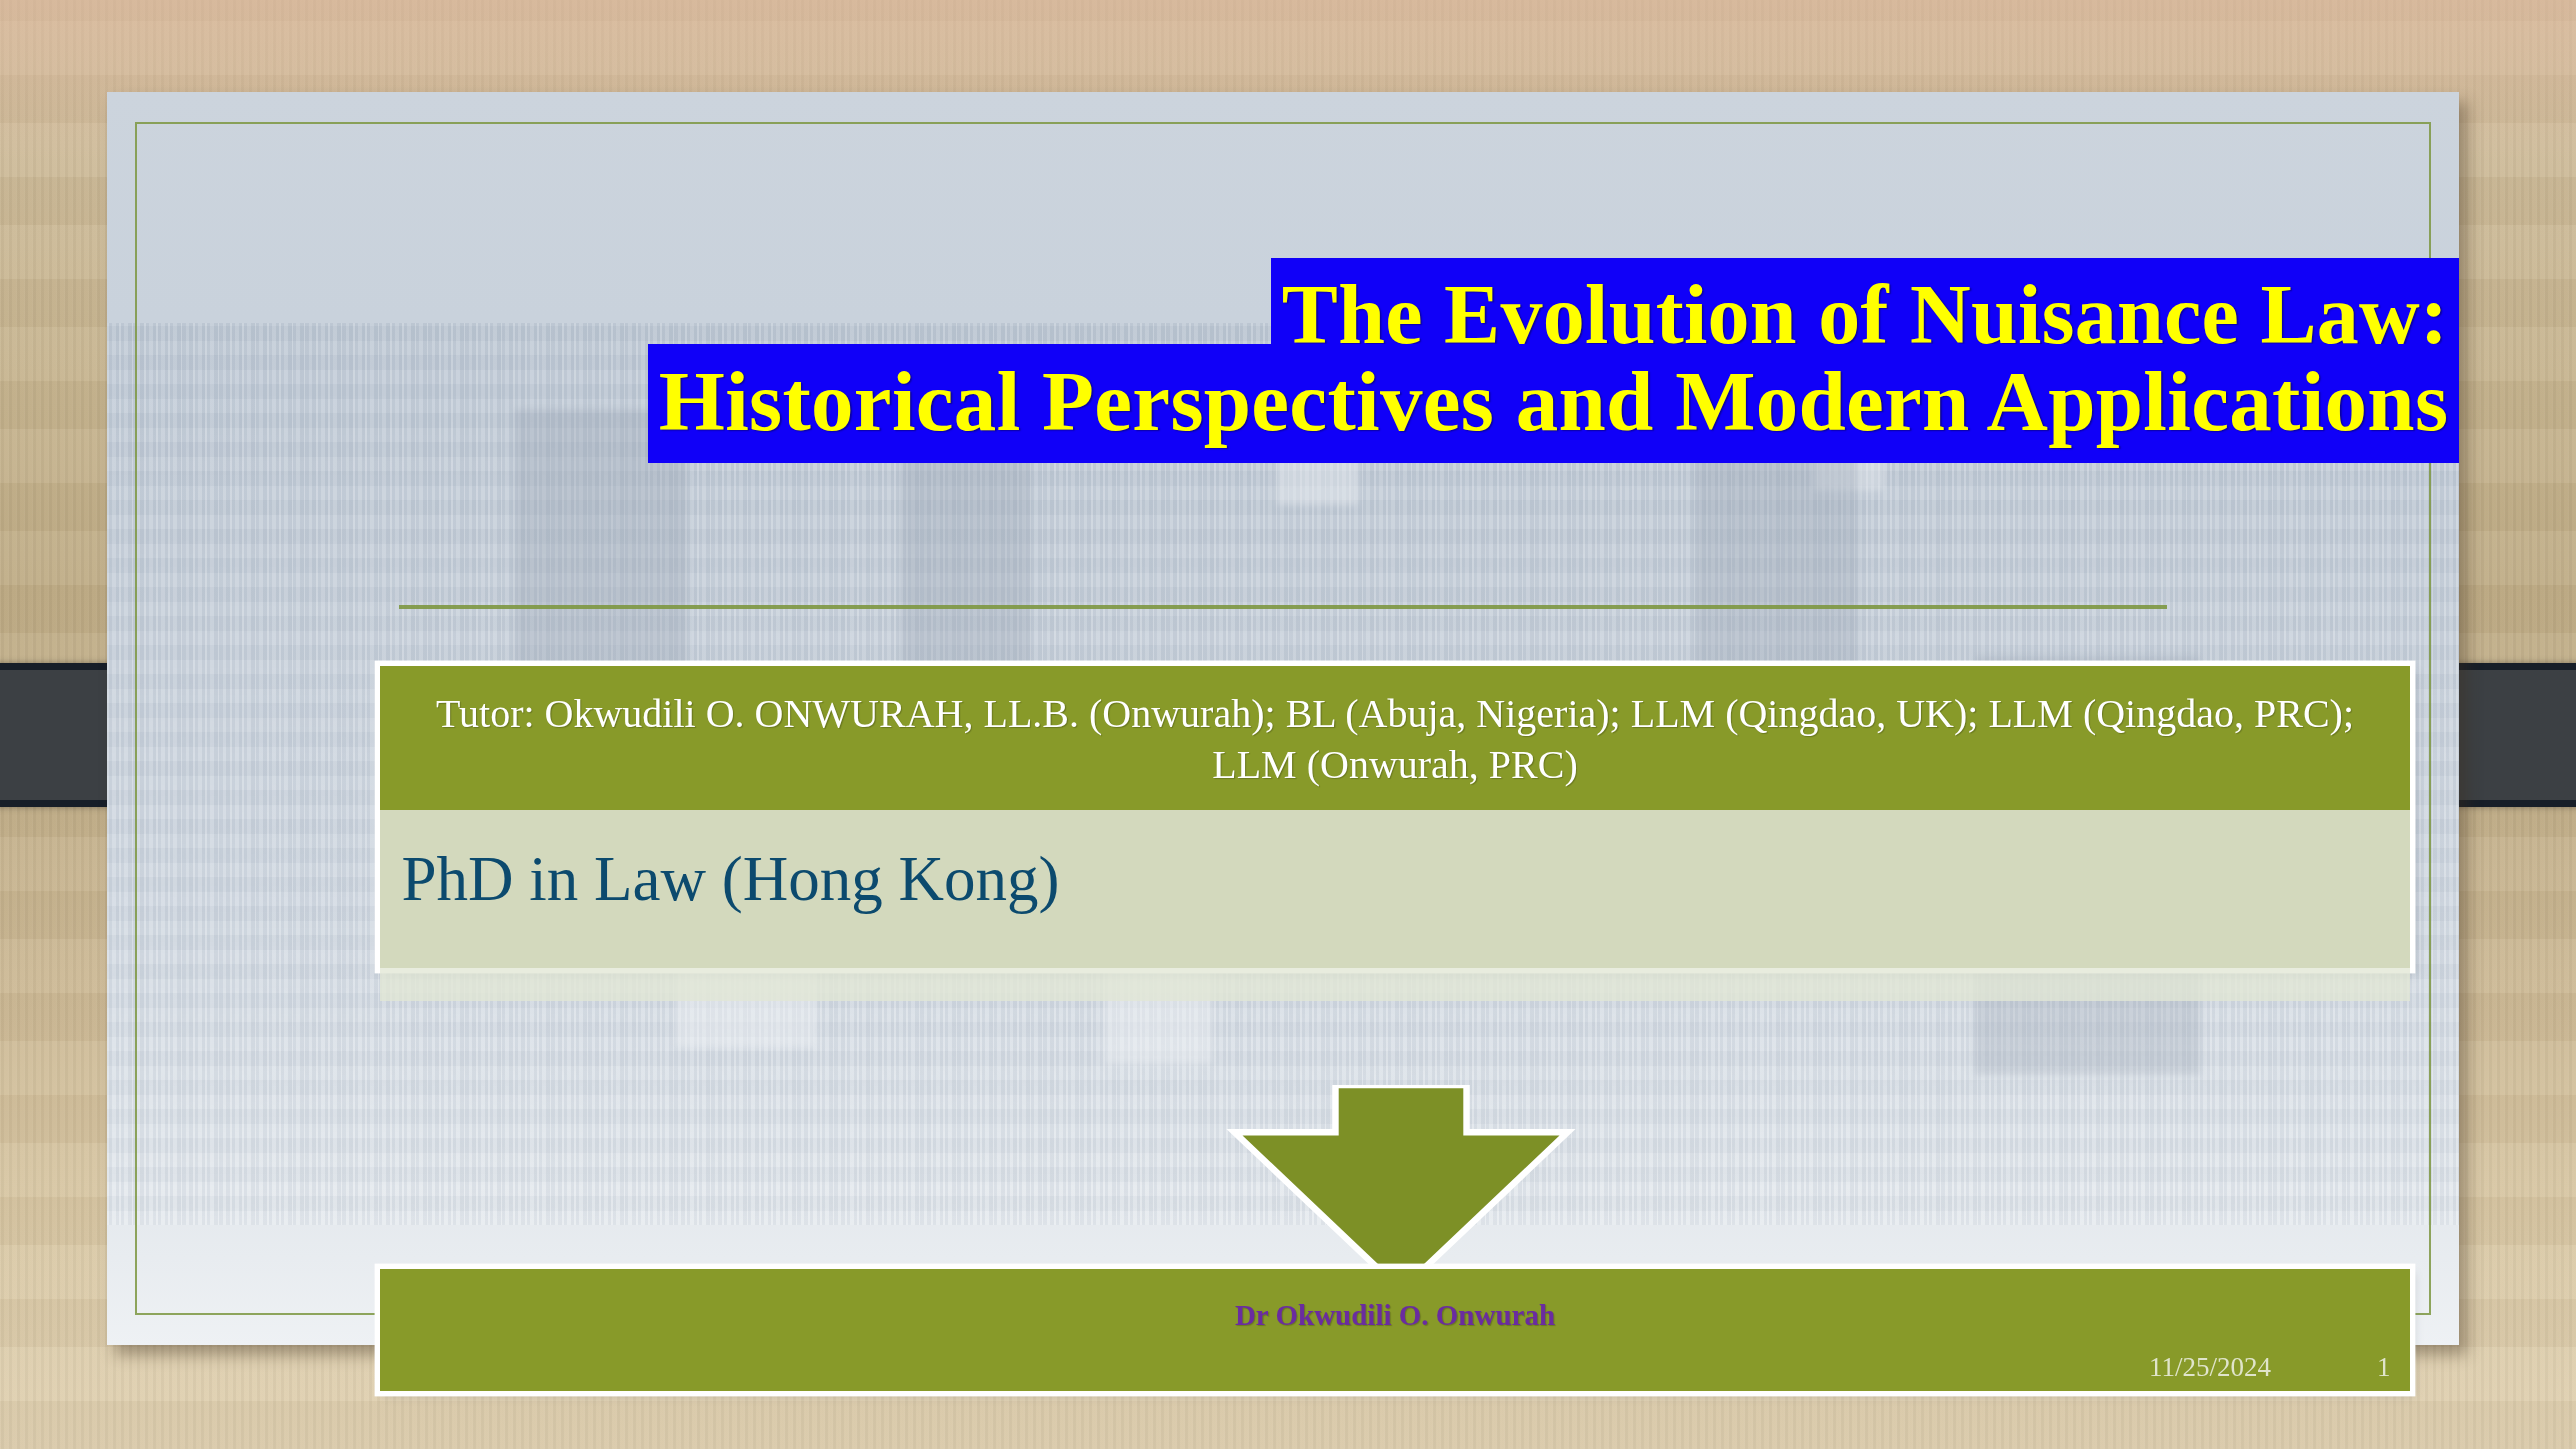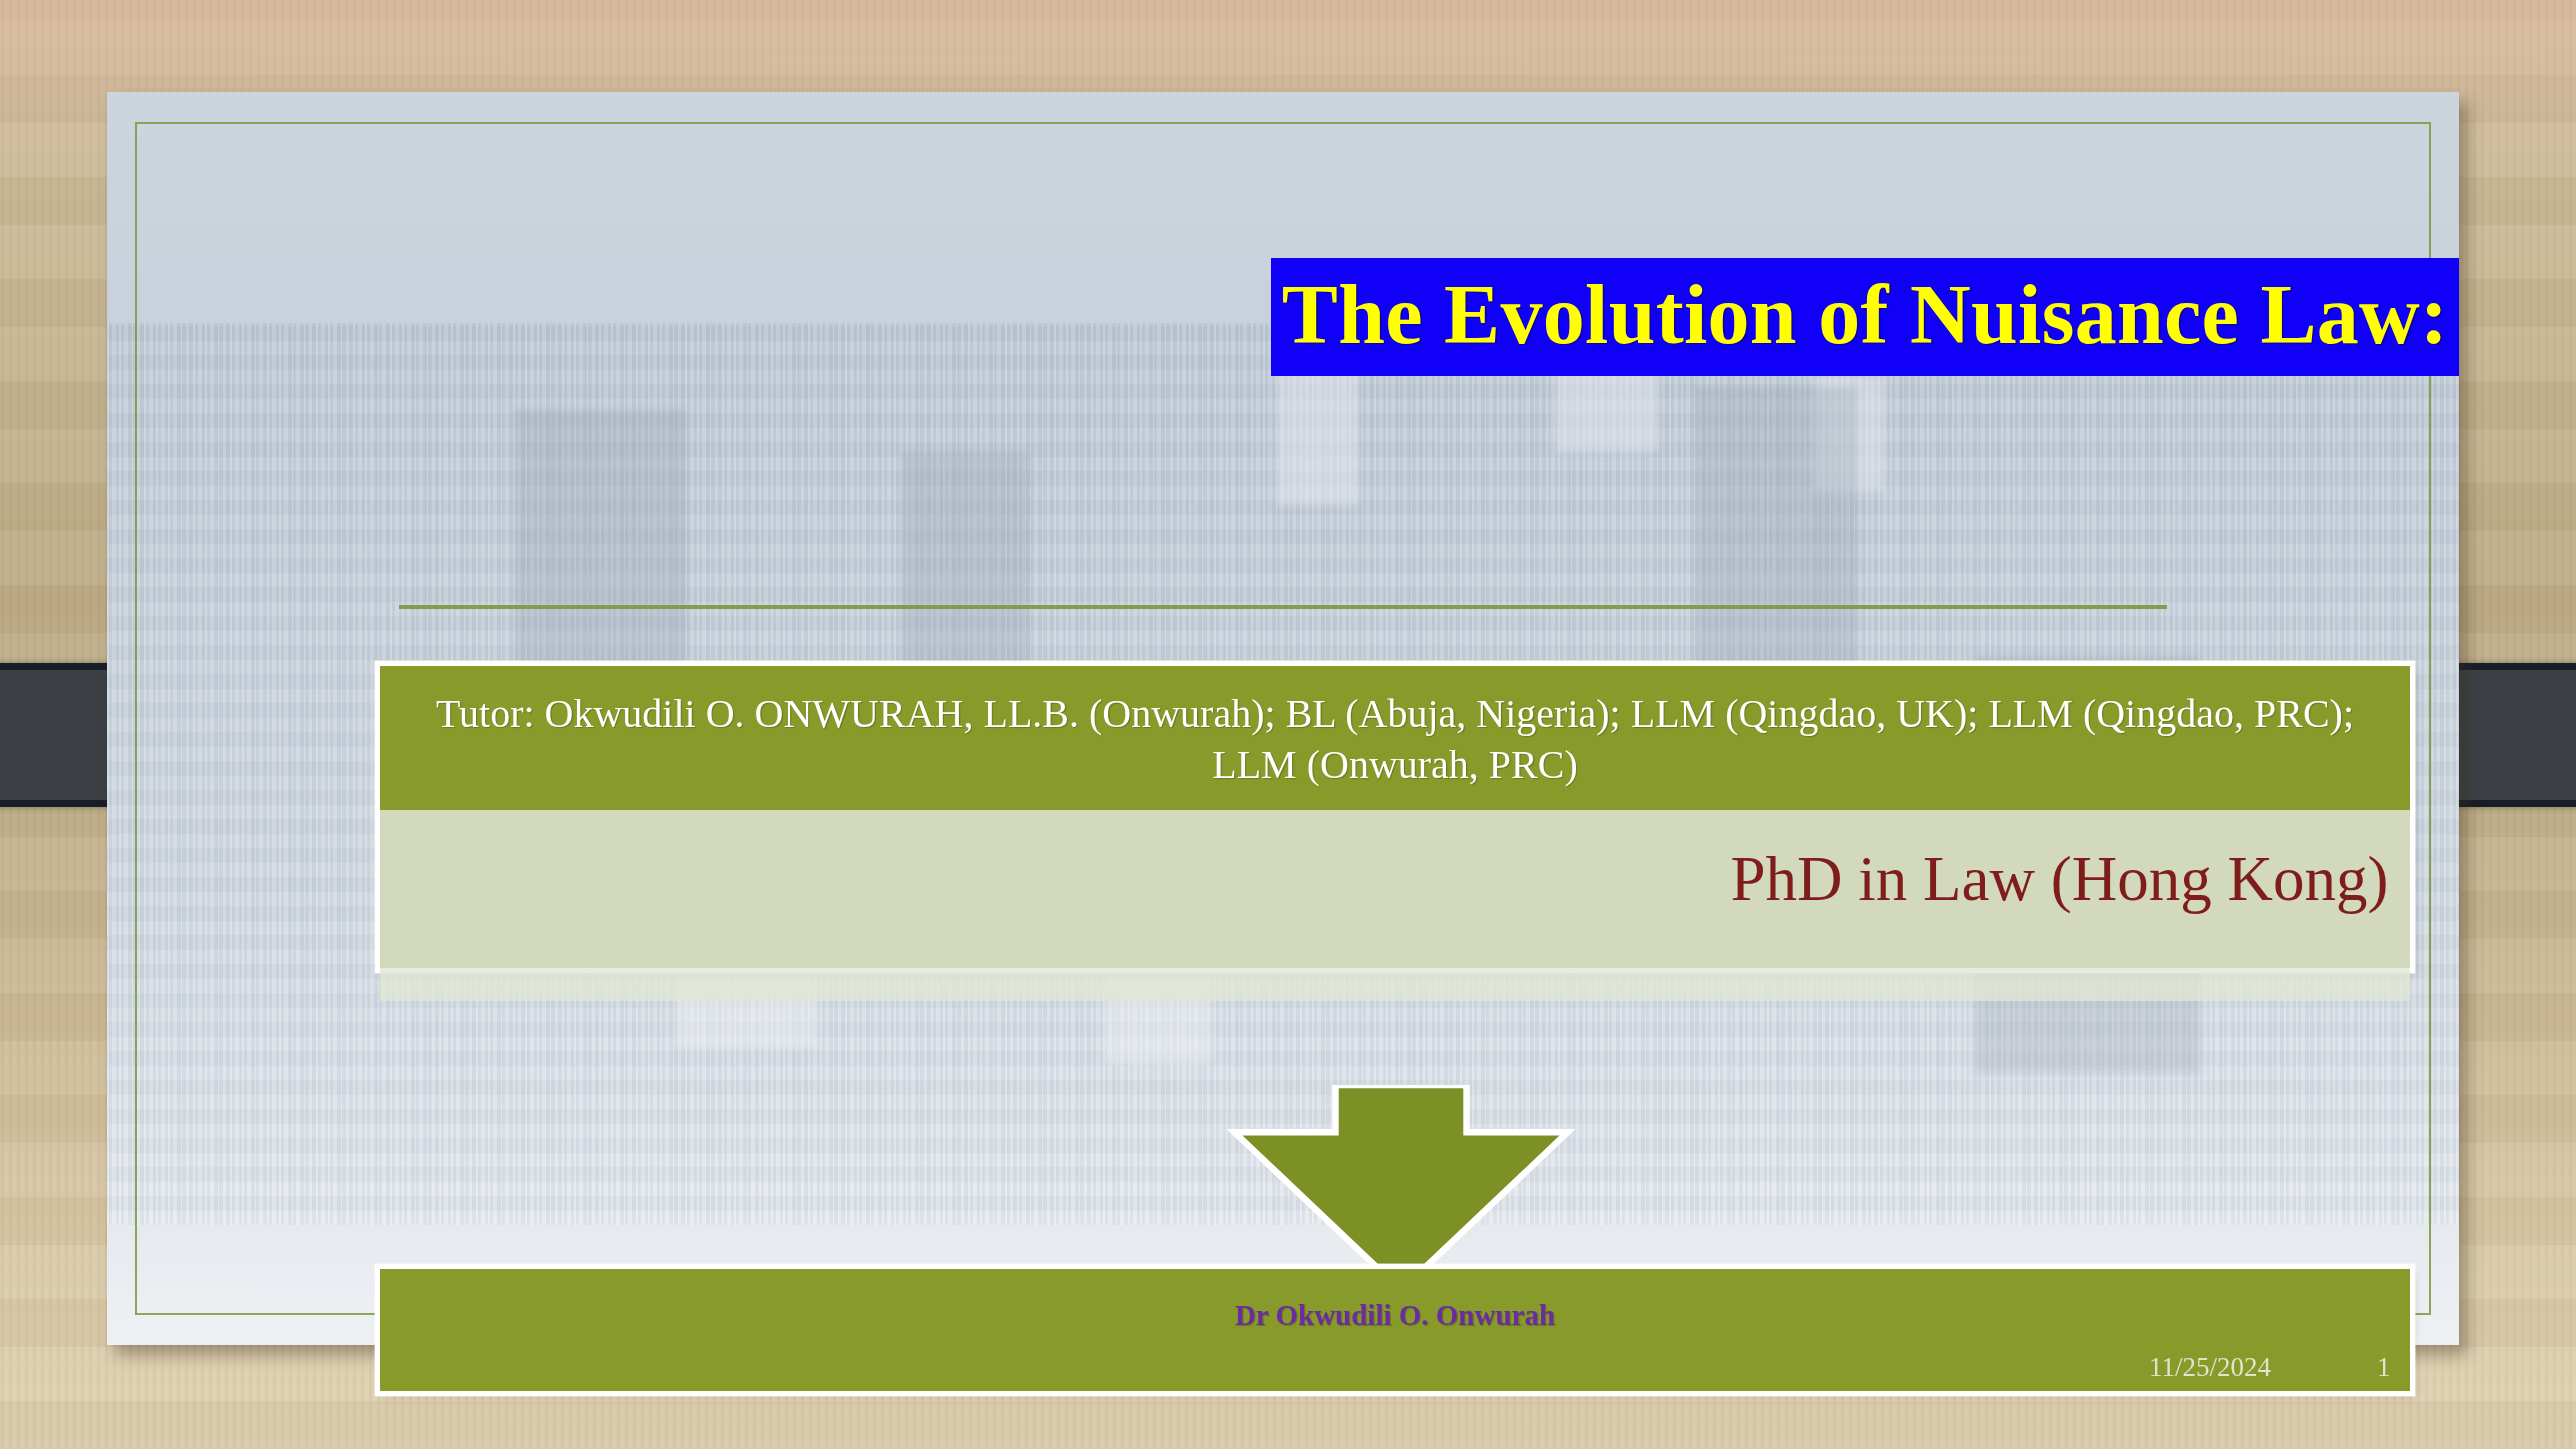--- a/index.html
+++ b/index.html
@@ -194,23 +194,23 @@
     font-size: 40px;
     line-height: 1.28;
     text-align: center;
     padding: 21.5px 30px 20.4px 30px;
     box-sizing: border-box;
     text-shadow: 1.1px 1.1px 1.1px rgba(0,0,0,0.22);
   }
   .tutor-band b { font-weight: normal; }
   .phd-band {
     background: #d3d9bd;
-    color: #7f1d1d;
+    color: #0c4a6e;
     font-size: 63px;
-    text-align: right;
+    text-align: left;
     padding: 33px 21.5px 52px 21.5px;
     box-sizing: border-box;
   }
   .phd-band-foot {
     position: absolute;
     left: 0;
     bottom: -33px;
     width: 100%;
     height: 33px;
     background: rgba(226,231,213,0.78);
@@ -288,20 +288,21 @@
       <div class="city-dark" style="left:1589px; top:64px; width:161px; height:483px;"></div>
       <div class="city-blob" style="left:569px; top:601px; width:140px; height:123px;"></div>
       <div class="city-blob" style="left:998px; top:644px; width:107px; height:97px;"></div>
       <div class="city-dark" style="left:1868px; top:333px; width:225px; height:419px;"></div>
     </div>
 
     <div class="slide-frame"></div>
 
     <div class="title-wrap">
       <span class="title-line l1"><span>The Evolution of Nuisance Law:</span></span>
+      <span class="title-line l2"><span>Historical Perspectives and Modern Applications</span></span>
     </div>
 
     <div class="divider"></div>
 
     <div class="credentials-card">
       <div class="tutor-band"><b>Tutor</b><span>: </span><b>Okwudili</b><span> O. ONWURAH, </span><b>LL.B.</b><span> (Onwurah); </span><b>BL</b><span> (Abuja, Nigeria); </span><b>LLM</b><span> (Qingdao, UK); </span><b>LLM</b><span> (Qingdao, PRC); </span><b>LLM</b><span> (Onwurah, PRC)</span></div>
       <div class="phd-band">
         <span>PhD in Law (Hong Kong)</span>
         <div class="phd-band-foot"></div>
       </div>

